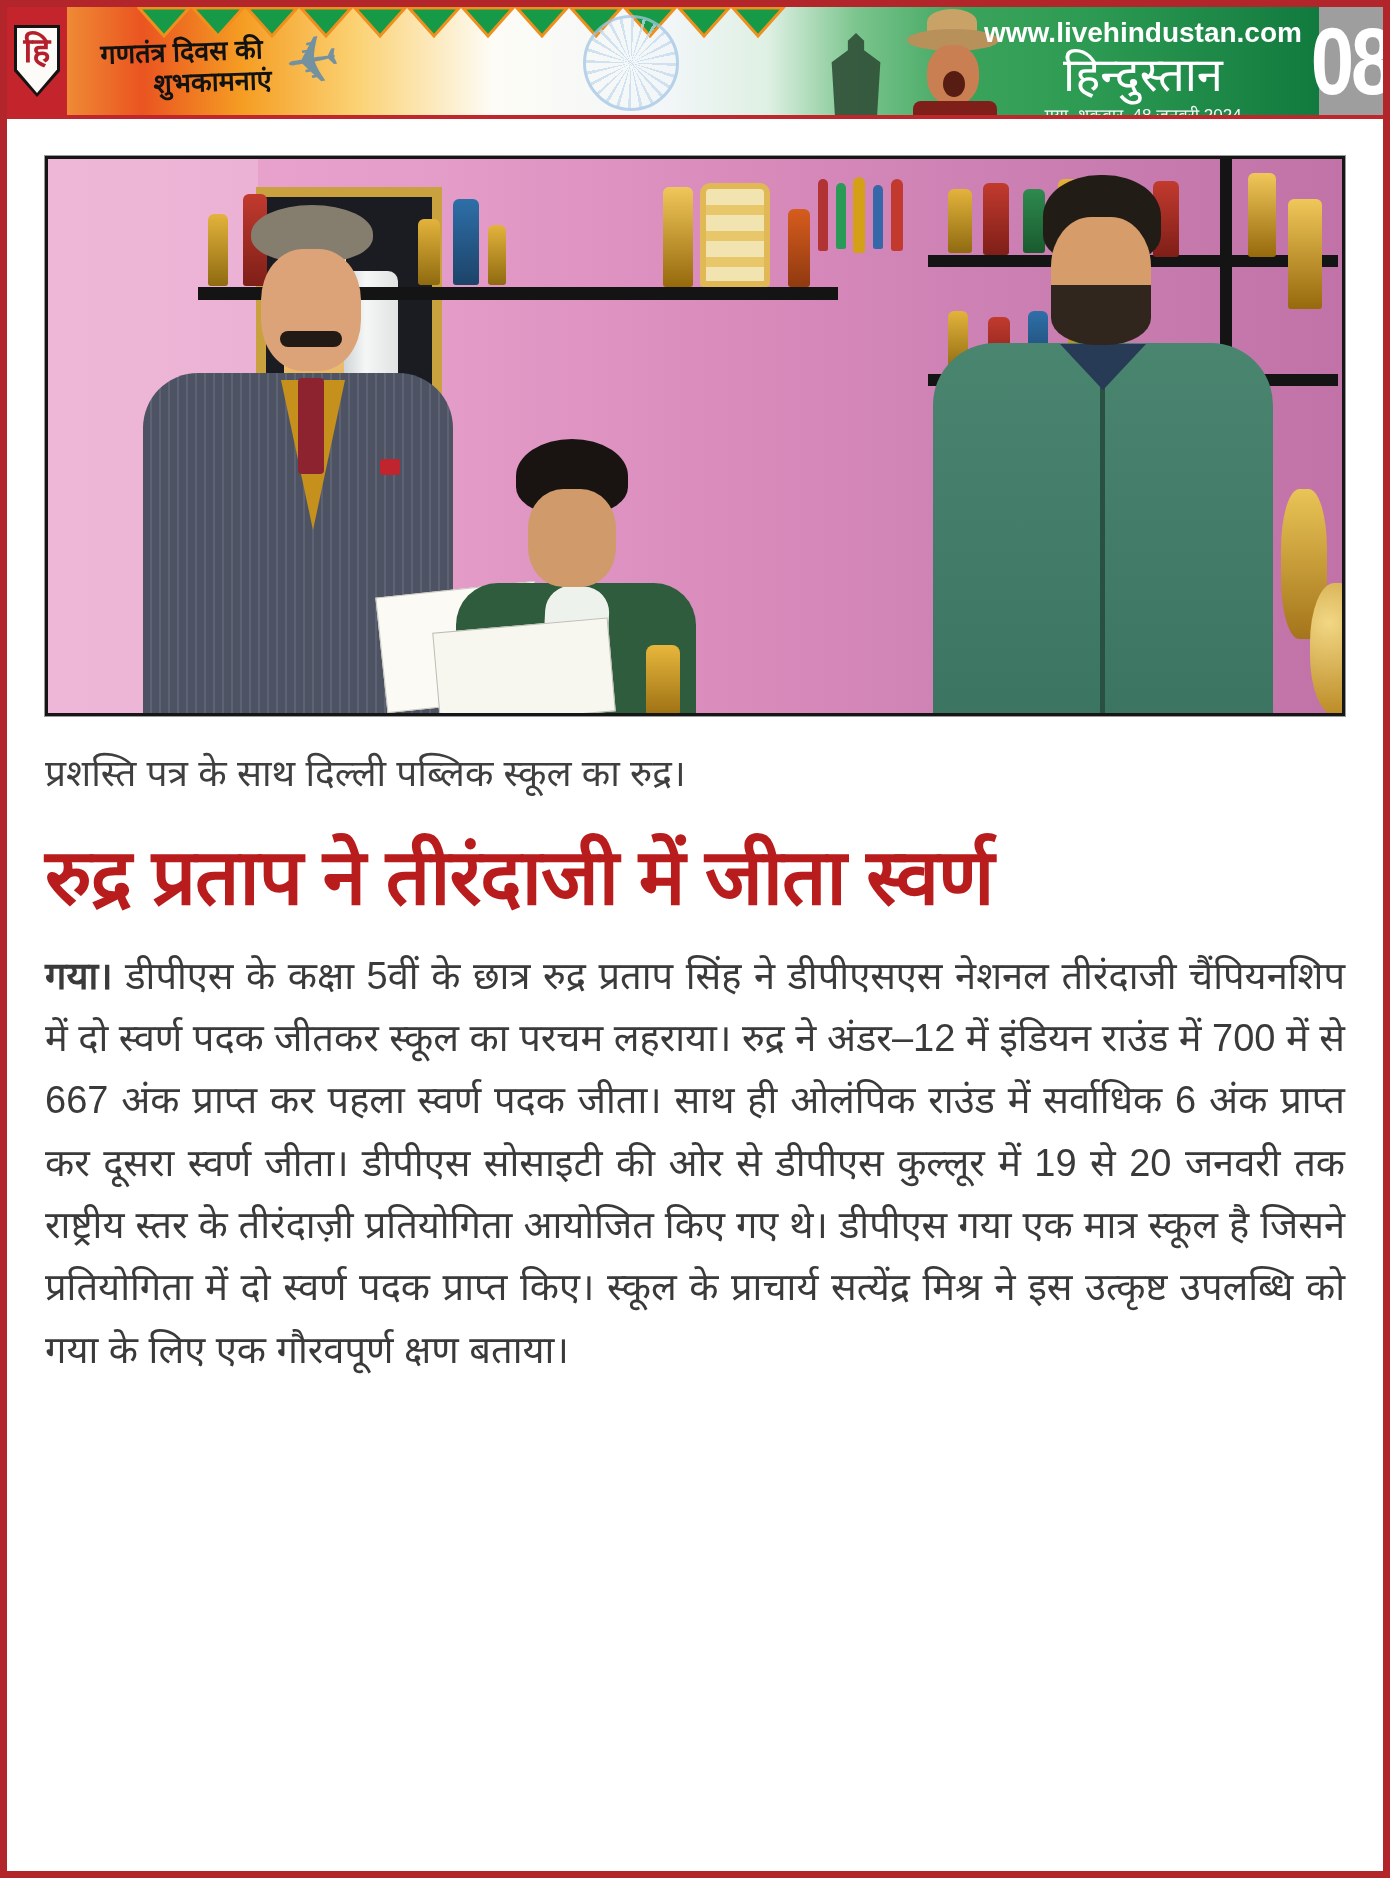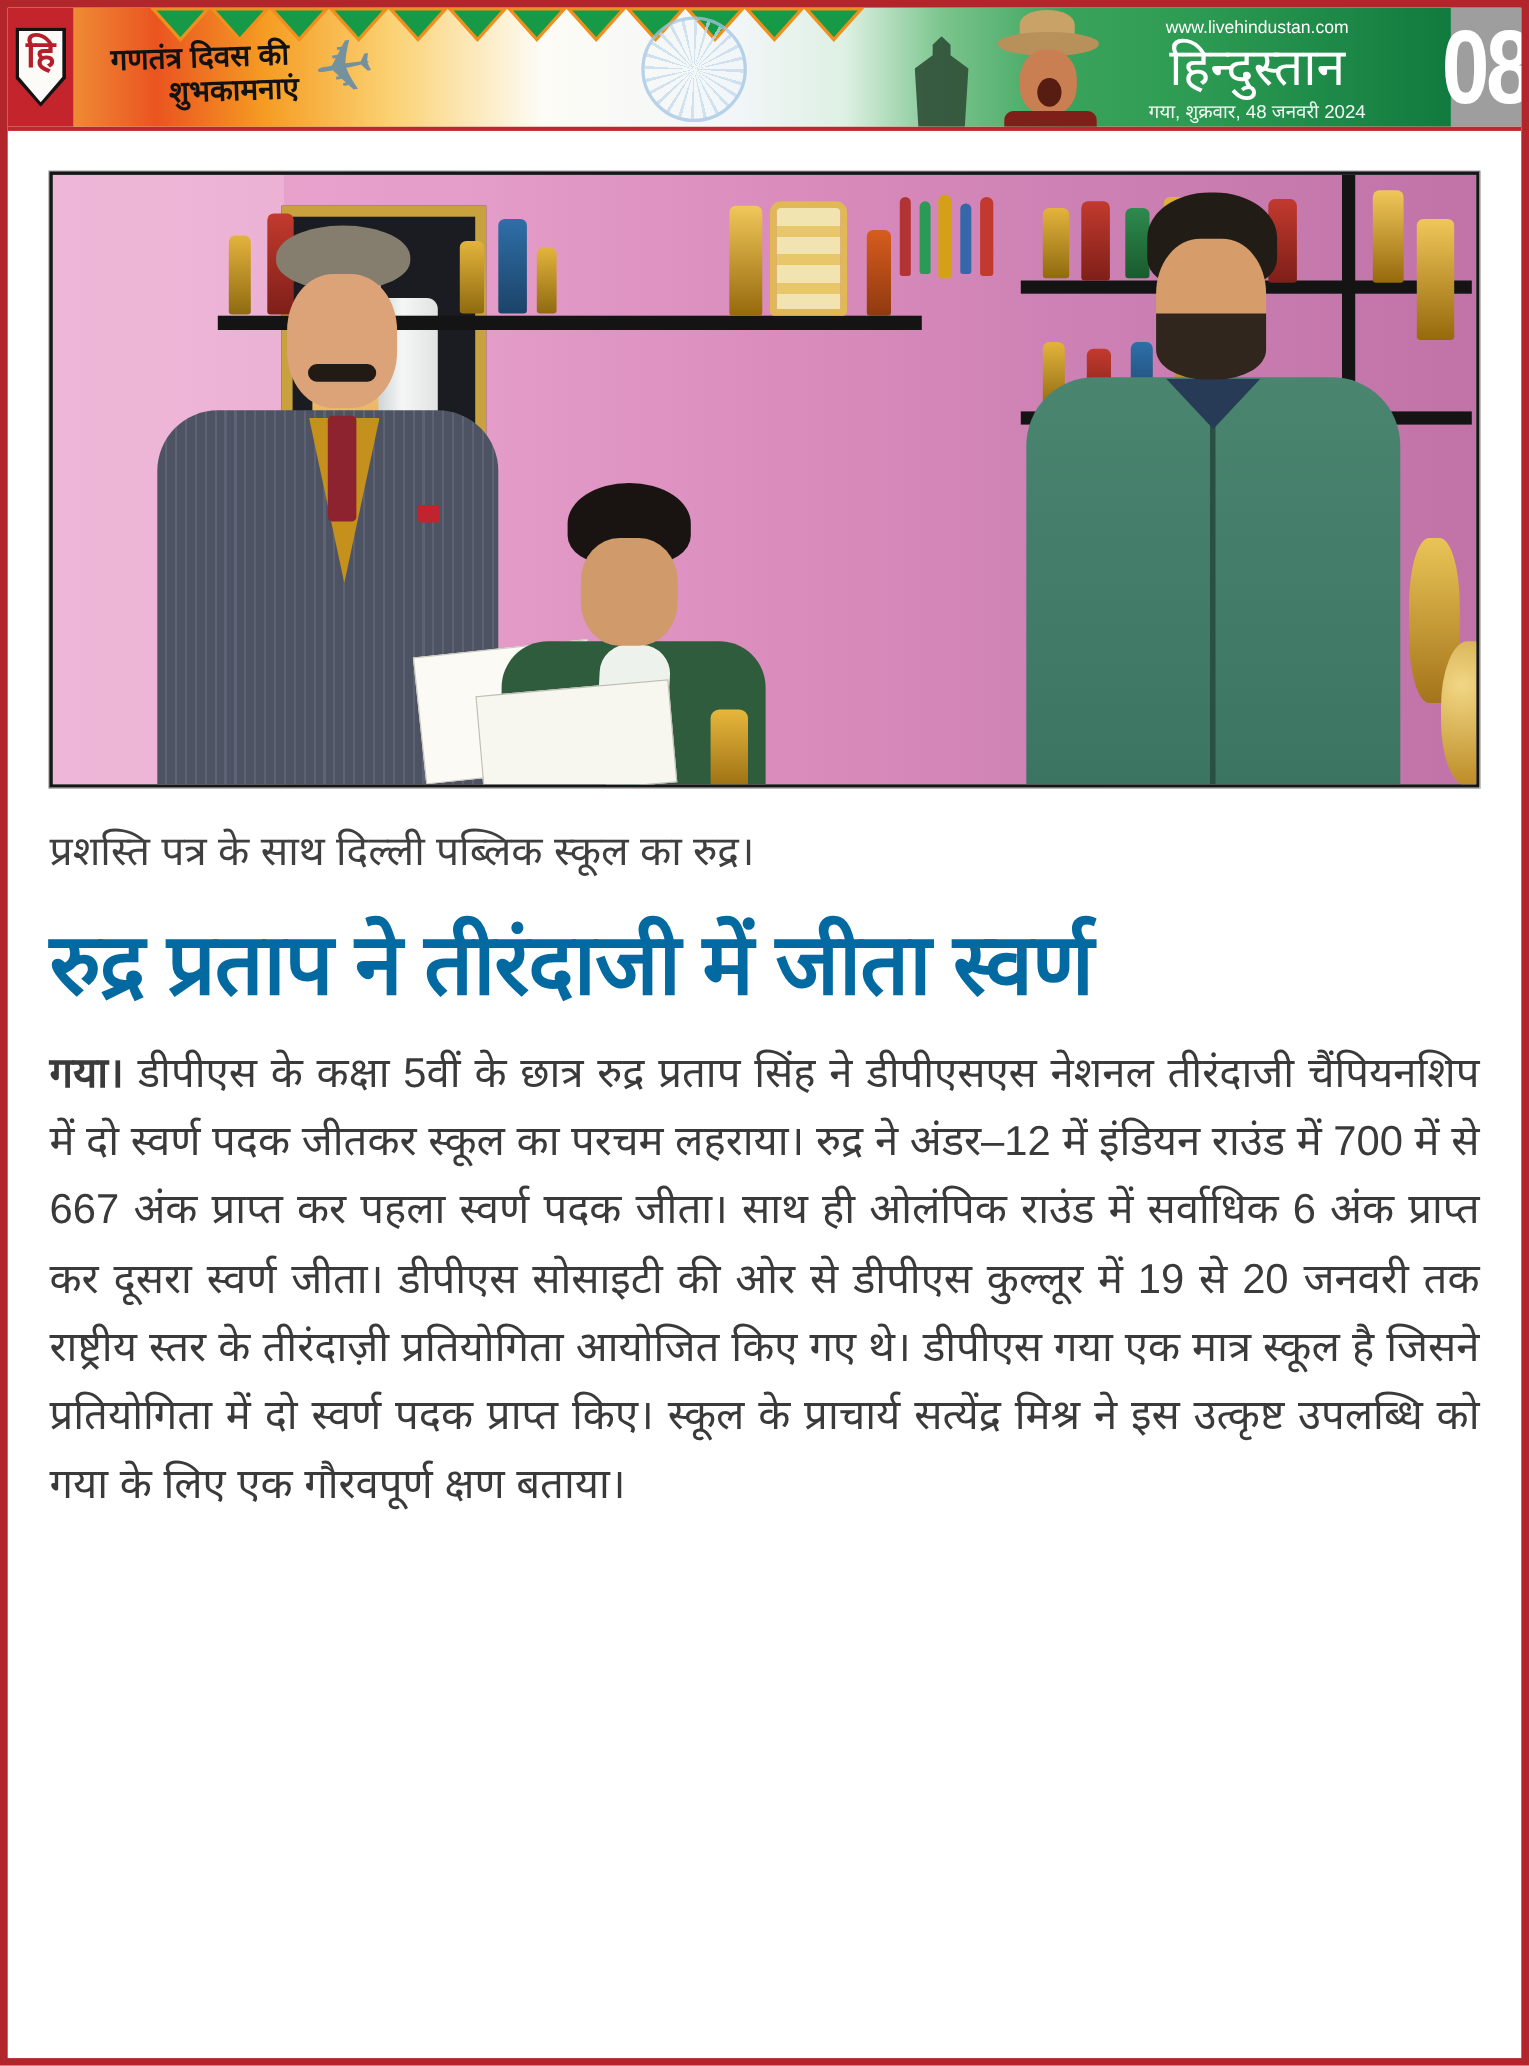--- a/index.html
+++ b/index.html
@@ -29,21 +29,21 @@
   .soldiers { position:absolute; left:742px; top:0; width:210px; height:112px; }
   .statue { position:absolute; left:18px; top:26px; width:58px; height:86px; background:#2f4f36; opacity:.9;
      clip-path:polygon(50% 0,64% 9%,64% 20%,92% 34%,86% 100%,14% 100%,8% 34%,36% 20%,36% 9%); }
   .hat-dome { position:absolute; left:118px; top:2px; width:50px; height:26px; background:#c8a266; border-radius:50% 50% 0 0; }
   .hat-brim { position:absolute; left:98px; top:22px; width:92px; height:22px; background:#b8905a; border-radius:50%; }
   .s-face { position:absolute; left:118px; top:38px; width:52px; height:60px; background:#c97f52; border-radius:45%; }
   .s-mouth { position:absolute; left:134px; top:64px; width:22px; height:26px; background:#571c12; border-radius:50%; }
   .s-body { position:absolute; left:104px; top:94px; width:84px; height:18px; background:#7e1f1a; border-radius:8px 8px 0 0; }
 
   .mast-right { position:absolute; right:10px; top:10px; width:332px; text-align:center; color:#fff; }
-  .mast-url { font-size:16px; font-weight:normal; }
+  .mast-url { font-size:28px; font-weight:bold; }
   .mast-name { font-size:47px; font-weight:normal; line-height:1.12; }
   .mast-date { font-size:17px; margin-top:1px; opacity:.95; }
 
   .page-num-box { width:64px; background:#9e9e9e; display:flex; align-items:center; justify-content:center; }
   .page-num { color:#fff; font-size:78px; font-weight:bold; transform:scaleY(1.22); letter-spacing:-3px; }
 
   
   main { padding:0 38px; }
 
   
@@ -98,21 +98,21 @@
   .rman-beard { left:1003px; top:126px; width:100px; height:60px; background:#30261d; border-radius:0 0 45% 45%; }
   .rman-body { left:885px; top:184px; width:340px; height:376px; background:linear-gradient(180deg,#4a8570,#3c7462); border-radius:62px 62px 0 0; }
   .rman-zip { left:1052px; top:200px; width:5px; height:360px; background:#2a4f43; }
   .rman-collar { left:1012px; top:185px; width:86px; height:46px; background:#273a56; clip-path:polygon(0 0,100% 0,50% 100%); }
 
   .gold-pot-1 { left:1233px; top:330px; width:46px; height:150px; background:linear-gradient(180deg,#e9c457,#a4741a); border-radius:40%; }
   .gold-pot-2 { left:1262px; top:424px; width:54px; height:132px; background:radial-gradient(circle at 35% 30%,#f2d784,#b8861f); border-radius:45%; }
 
   
   .caption { margin-top:30px; font-size:37px; font-weight:normal; color:#3f3f3f; }
-  .headline { margin-top:36px; font-size:78px; font-weight:800; color:#0369a1; letter-spacing:-1px; line-height:1.15; }
+  .headline { margin-top:36px; font-size:78px; font-weight:800; color:#b91c1c; letter-spacing:-1px; line-height:1.15; }
   .body-text { margin-top:22px; width:1300px; font-size:38px; line-height:1.64; color:#3a3a3a; text-align:justify; }
   .body-text .lead { font-weight:bold; }
 </style>
 </head>
 <body>
 
 <div class="page">
 
   <header class="masthead">
     <div class="logo-col">

